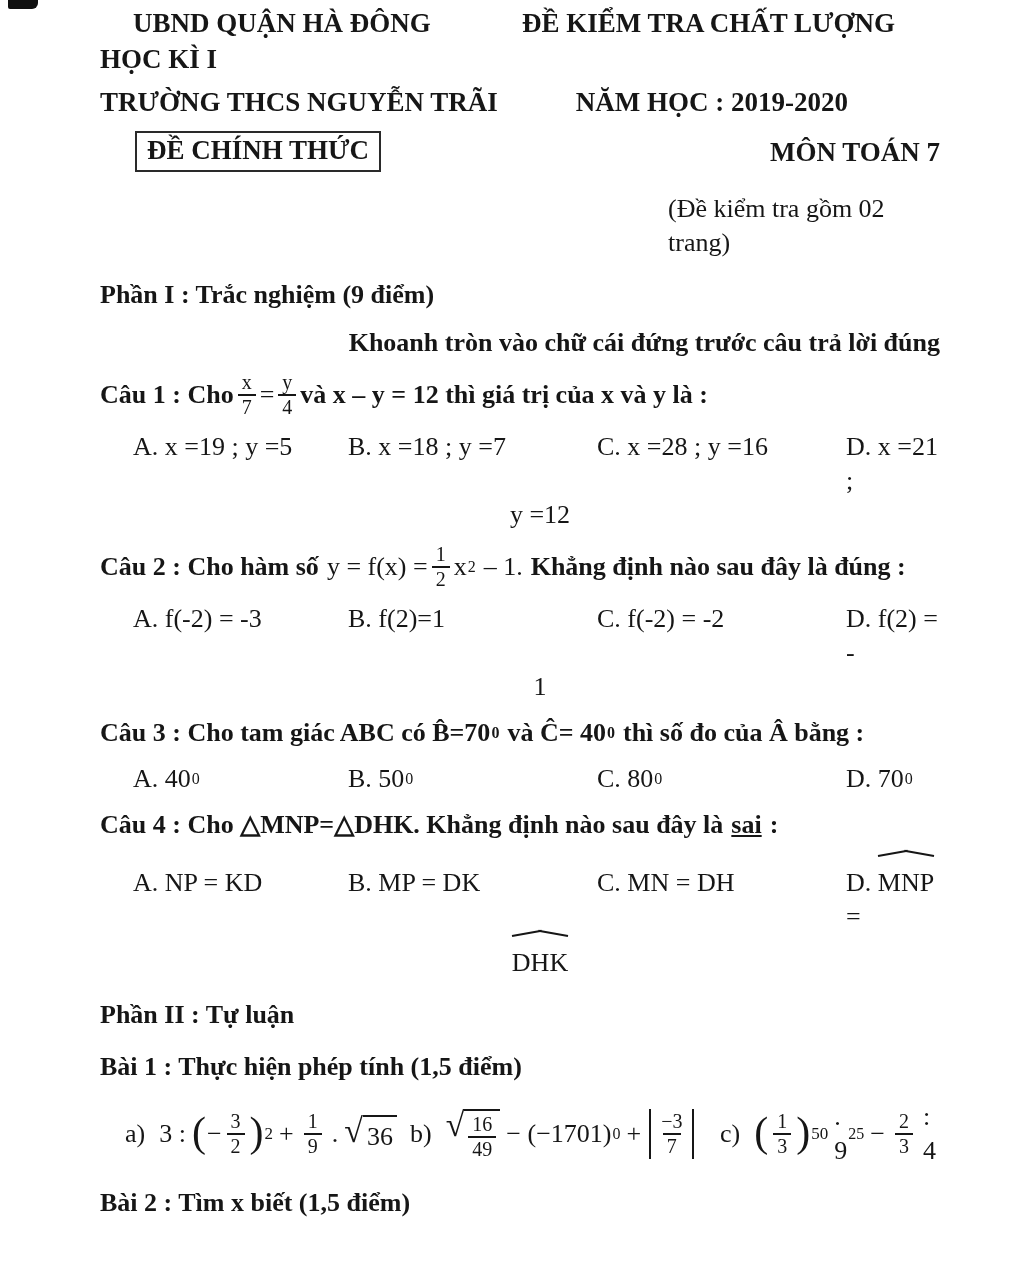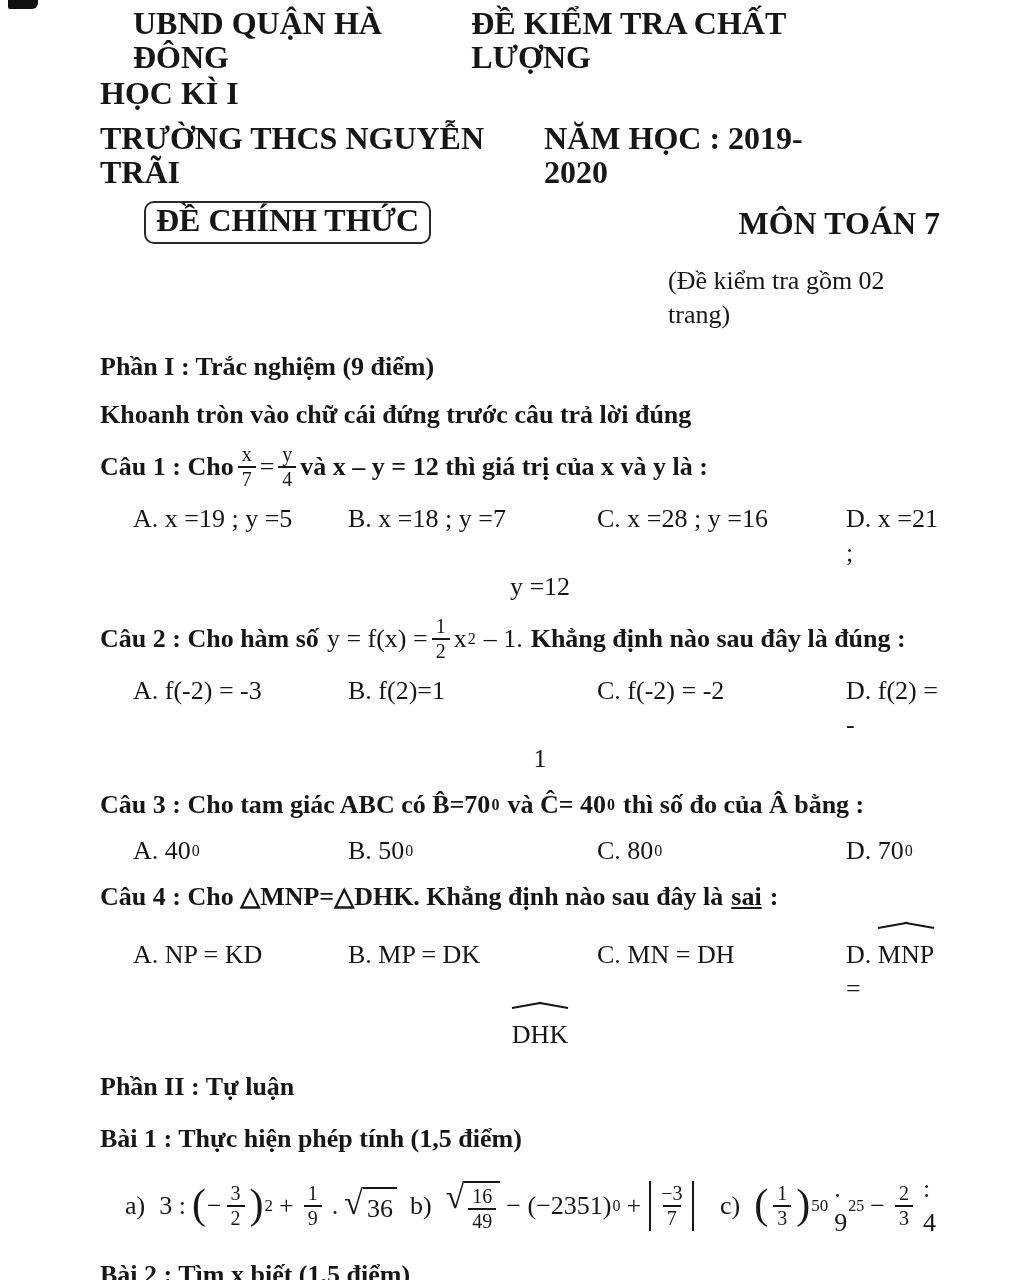--- a/index.html
+++ b/index.html
@@ -3,37 +3,37 @@
 <meta charset="utf-8">
 <style>
   * { box-sizing: border-box; }
   html, body { margin:0; padding:0; width:1028px; height:1280px; overflow:hidden; background:#ffffff; }
   body { font-family:"Liberation Serif", serif; color:#161616; font-size:26px; line-height:34px; }
   .page { position:relative; width:1028px; height:1280px; padding:6px 88px 0 100px; }
   .artifact { position:absolute; left:8px; top:0; width:30px; height:9px; background:#101010; border-radius:0 0 6px 2px; }
 
   
   .hrow { display:flex; justify-content:space-between; align-items:flex-start; }
-  .h-bold { font-weight:700; font-size:32px; }
+  .h-bold { font-weight:700; font-size:27px; }
   .r1 { margin-top:0; }
   .r1 .l { margin-left:33px; }
   .r1 .r { margin-right:45px; }
   .r2 { margin-top:2px; }
   .r3 { margin-top:8px; }
   .r3 .r { margin-right:92px; }
   .r4 { margin-top:12px; align-items:center; }
-  .r4 .l { margin-left:44px;border-radius:10px; }
+  .r4 .l { margin-left:35px; }
   .r4 .r { }
   .officialbox { border:2px solid #2a2a2a; padding:0 10px 2px; display:inline-block; }
   .rightblock { width:272px; margin-left:auto; margin-top:20px; }
   .rightblock div { margin-bottom:13px; }
 
   
   .sect { font-weight:700; margin-top:18px; }
-  .instr { font-weight:700; margin-top:14px; }
+  .instr { font-weight:700; margin-top:14px;text-align:right; }
 
   
   .stem { font-weight:700; margin-top:12px; display:flex; align-items:center; flex-wrap:wrap; }
   .math { font-weight:400; }
   .gl { margin-left:8px; }
   .frac { display:inline-flex; flex-direction:column; align-items:center; vertical-align:middle; line-height:1.05; font-size:20px; font-weight:400; margin:0 4px; }
   .frac .den { border-top:2px solid #161616; padding:1px 4px 0; }
   .frac .num { padding:0 4px 1px; }
   .sup { font-size:16px; vertical-align:8px; line-height:0; }
   .sup-hi { font-size:17px; vertical-align:16px; line-height:0; }
@@ -207,21 +207,21 @@
       <span class="sqrt">
           <span class="rad">√</span>
           <span class="sqrtbody">
             <span class="frac" style="margin:0">
               <span class="num">16</span>
               <span class="den">49</span>
             </span>
           </span>
         </span>
       <span class="tight">
-          <span>− (−2351)</span>
+          <span>− (−1701)</span>
           <span class="sup">0</span>
         </span>
       <span>+</span>
       <span class="abs">
           <span class="frac" style="margin:0">
             <span class="num">−3</span>
             <span class="den">7</span>
           </span>
         </span>
     </span>

